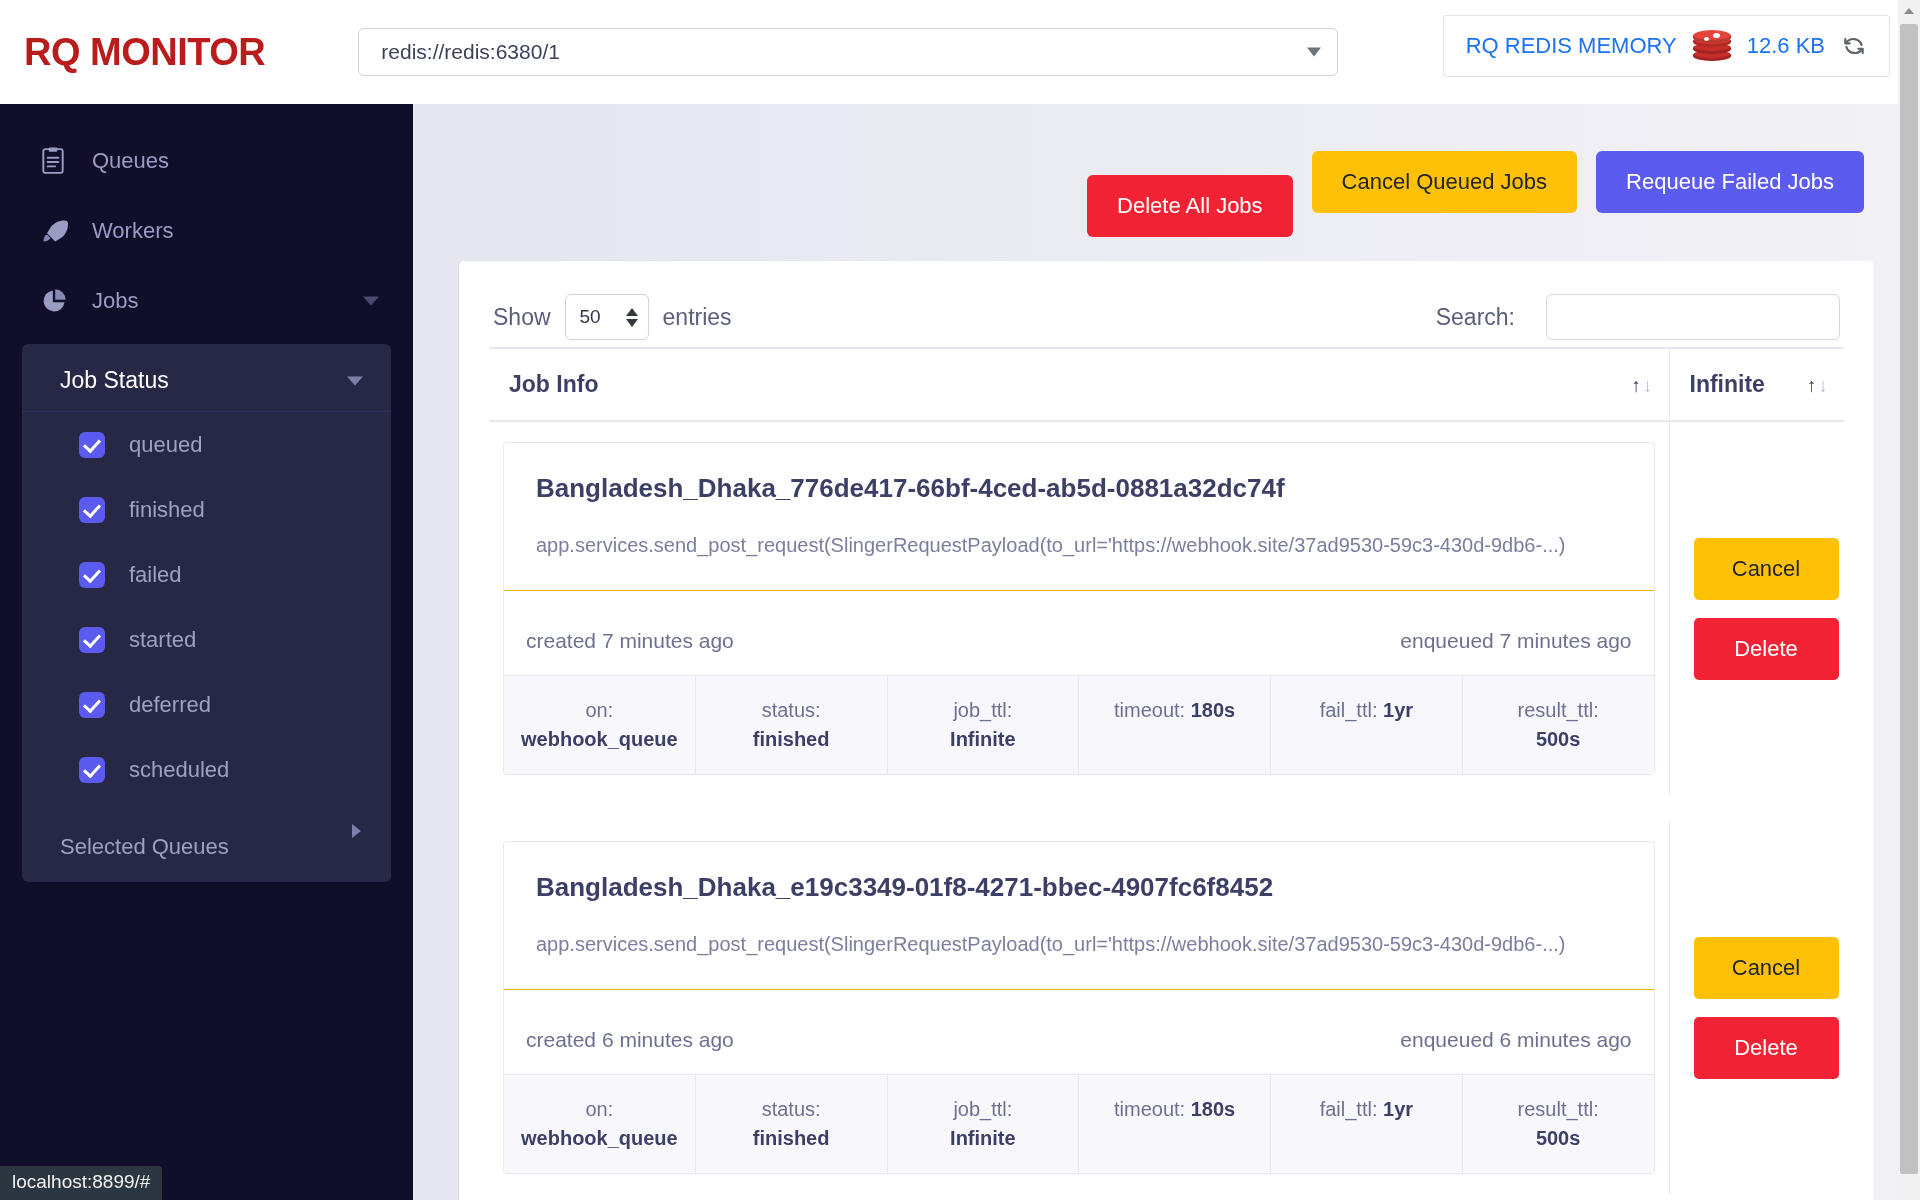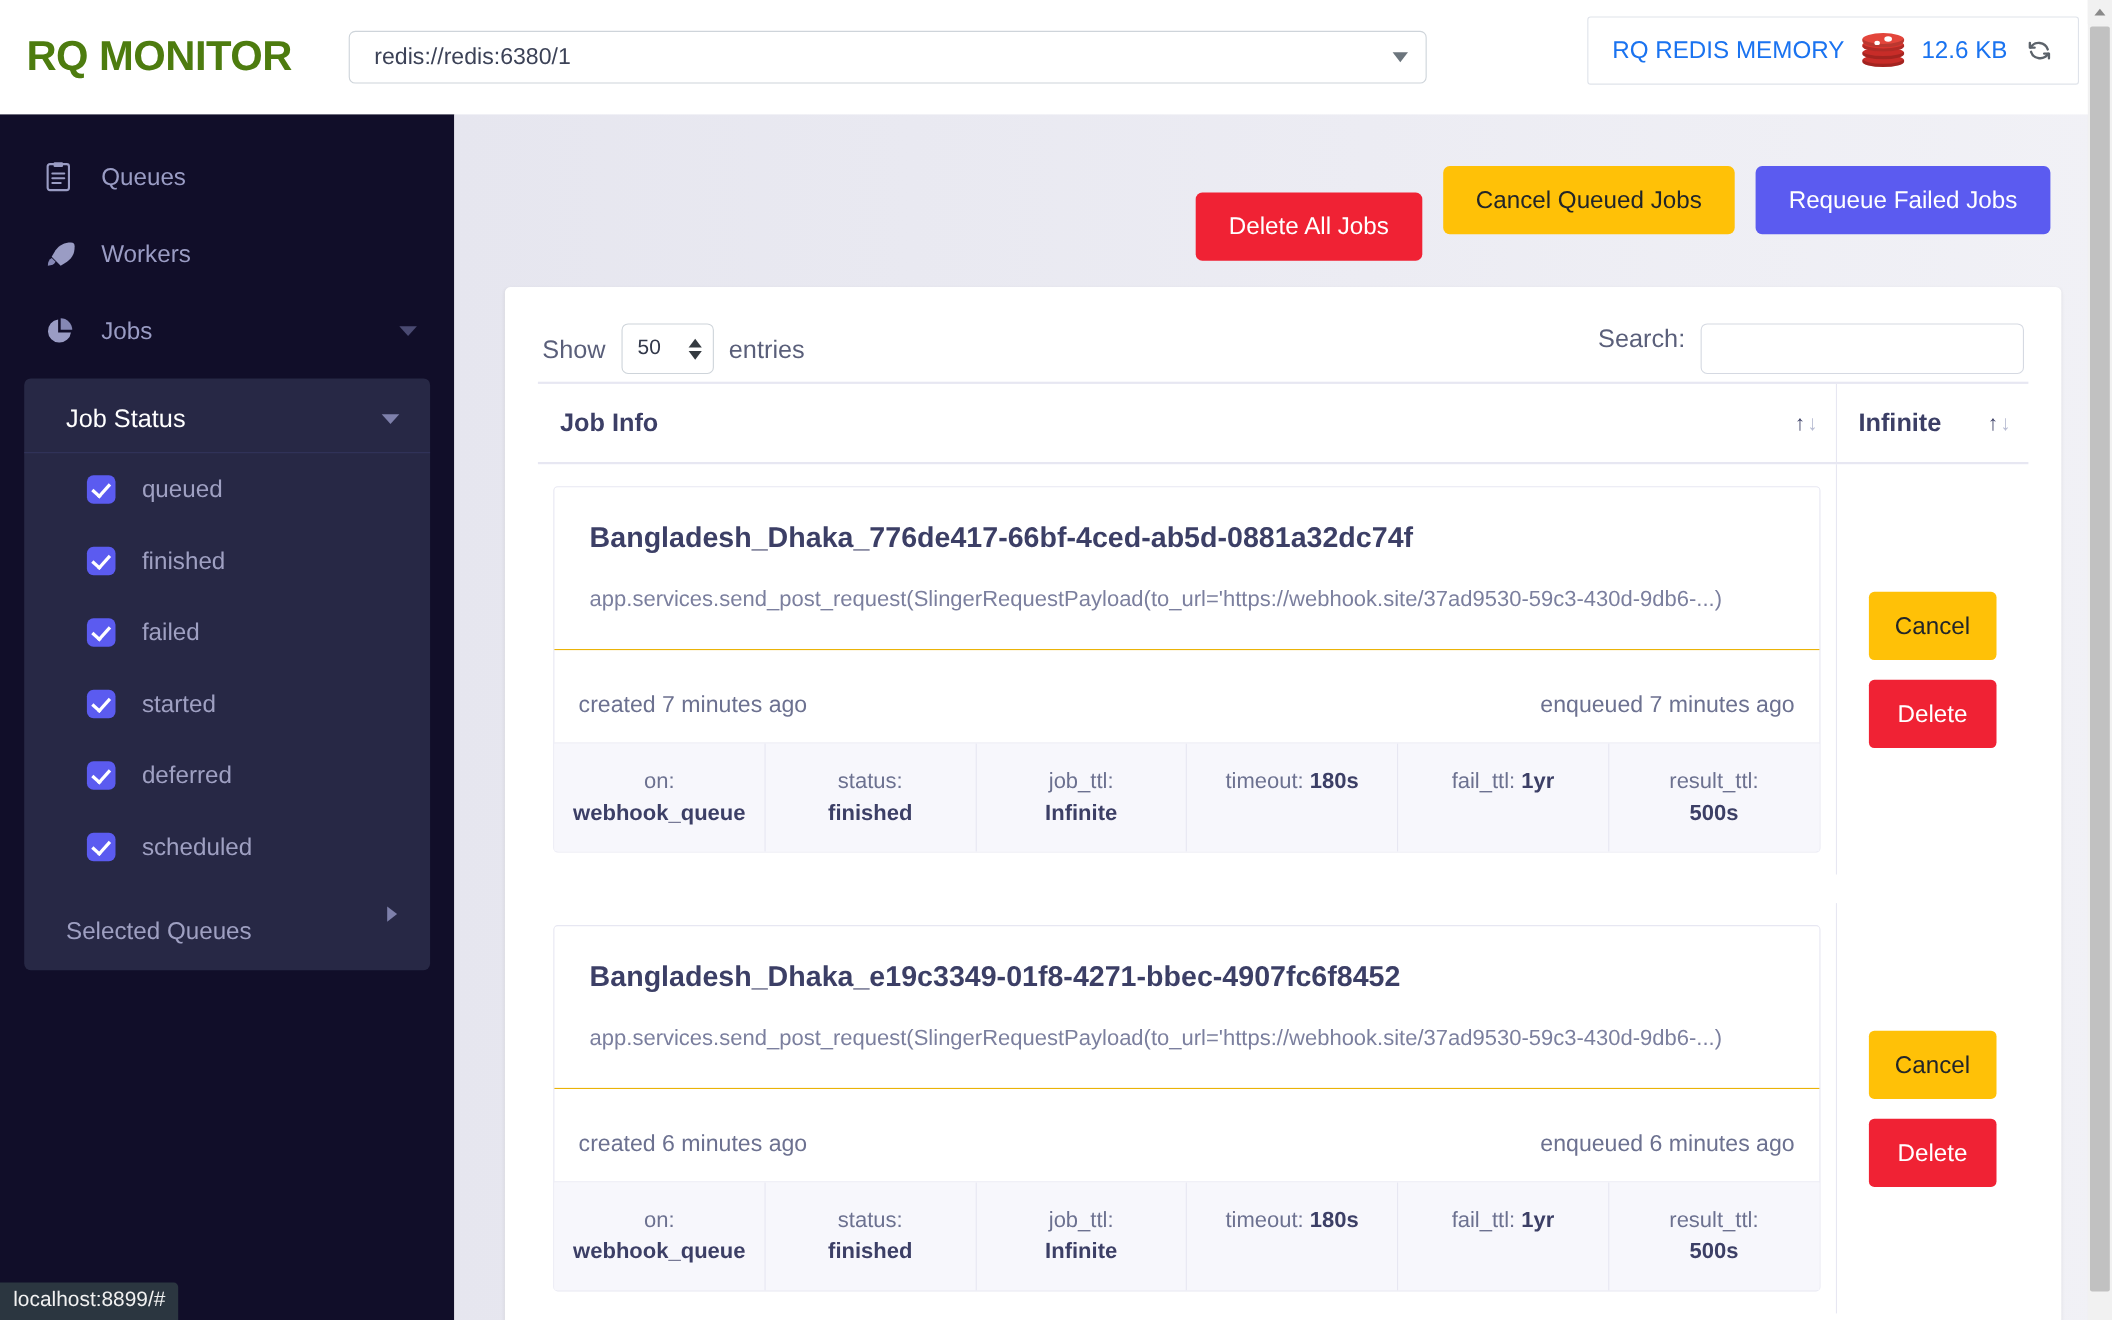--- a/index.html
+++ b/index.html
@@ -13,26 +13,26 @@
   
   .topbar {
     height: 104px;
     background: #ffffff;
     display: flex;
     align-items: center;
     padding: 0 0 0 24px;
     position: relative;
   }
   .brand {
-    color: #4d7c0f;
+    color: #b91c1c;
     font-size: 38px;
     font-weight: bold;
     letter-spacing: -0.5px;
     white-space: nowrap;
-    margin-right: 52px;
+    margin-right: 93px;
   }
   .url-select {
     width: 980px;
     height: 48px;
     border: 1px solid #ced4da;
     border-radius: 6px;
     display: flex;
     align-items: center;
     padding: 0 22px;
     font-size: 21px;
@@ -231,21 +231,21 @@
     border-radius: 6px;
     display: flex; align-items: center; justify-content: space-between;
     padding: 0 10px 0 14px;
     font-size: 19px; color: #32384a;
     background: #fff;
   }
   .spin { display: flex; flex-direction: column; gap: 3px; }
   .spin i { width: 0; height: 0; border-left: 6px solid transparent; border-right: 6px solid transparent; }
   .spin i.u { border-bottom: 8px solid #343a40; }
   .spin i.d { border-top: 8px solid #343a40; }
-  .search-grp { display: flex; align-items: flex-start; gap: 14px; color: #5a5f7a; font-size: 23px; }
+  .search-grp { display: flex; align-items: center; gap: 31px; color: #5a5f7a; font-size: 23px; }
   .search-inp {
     width: 294px; height: 46px;
     border: 1px solid #d5d9e2; border-radius: 6px;
     background: #fff;
   }
 
   table.jobs { width: 100%; border-collapse: collapse; table-layout: fixed; }
   table.jobs thead th {
     border-top: 2px solid #E7E7F2;
     border-bottom: 2px solid #E7E7F2;
@@ -292,21 +292,21 @@
     padding: 20px 6px;
     font-size: 20px;
     color: #6c7190;
     border-right: 1px solid #E7E7F2;
     line-height: 1.45;
   }
   .meta-cell:last-child { border-right: none; }
   .meta-cell b { color: #3c3f66; font-weight: bold; }
   .rbtn {
     display: block;
-    width: 116px;
+    width: 145px;
     height: 62px;
     margin: 0 auto 18px auto;
     border: none; border-radius: 5px;
     font-size: 22px; font-weight: 500;
     cursor: pointer;
     font-family: "Liberation Sans", sans-serif;
   }
   .rbtn.yellow { background: #FFC107; color: #212529; }
   .rbtn.red    { background: #F02234; color: #fff; margin-bottom: 0; }
   .row-gap td { height: 26px; border: none; padding: 0; }

